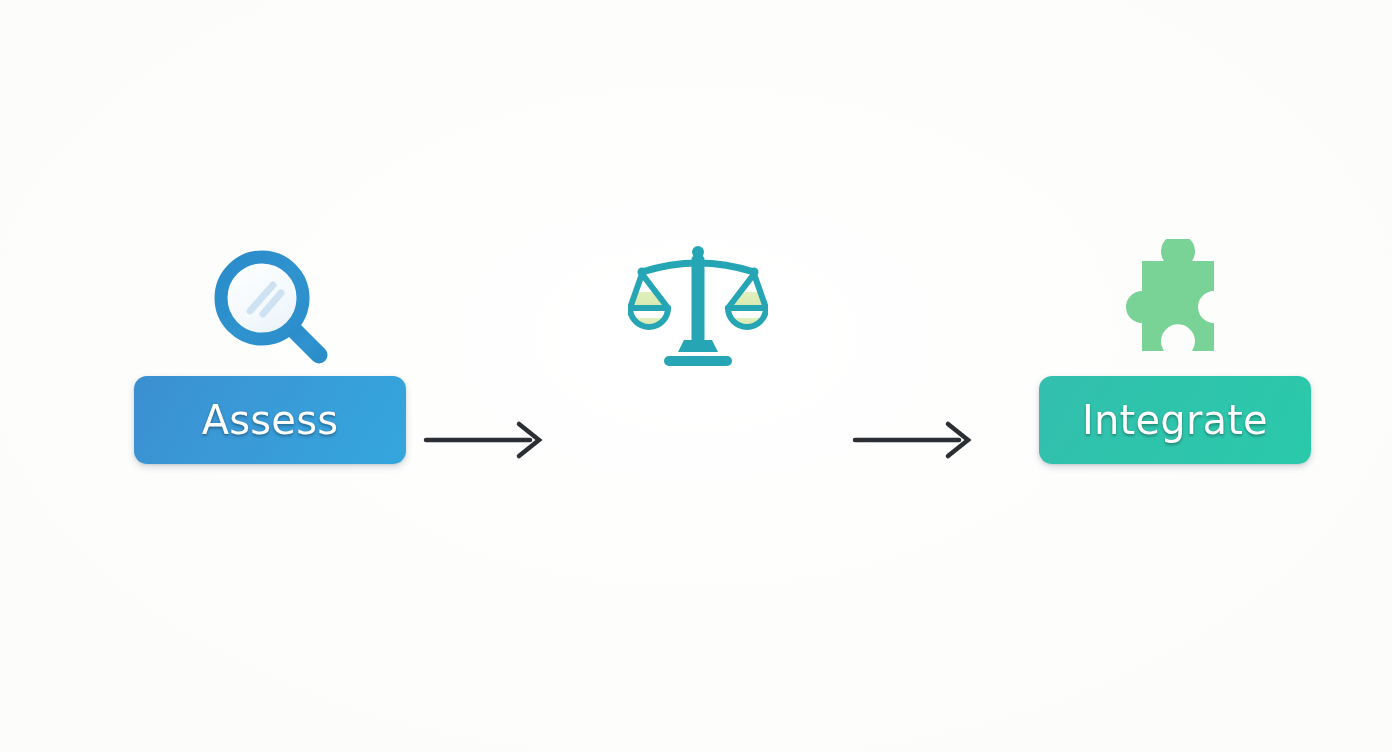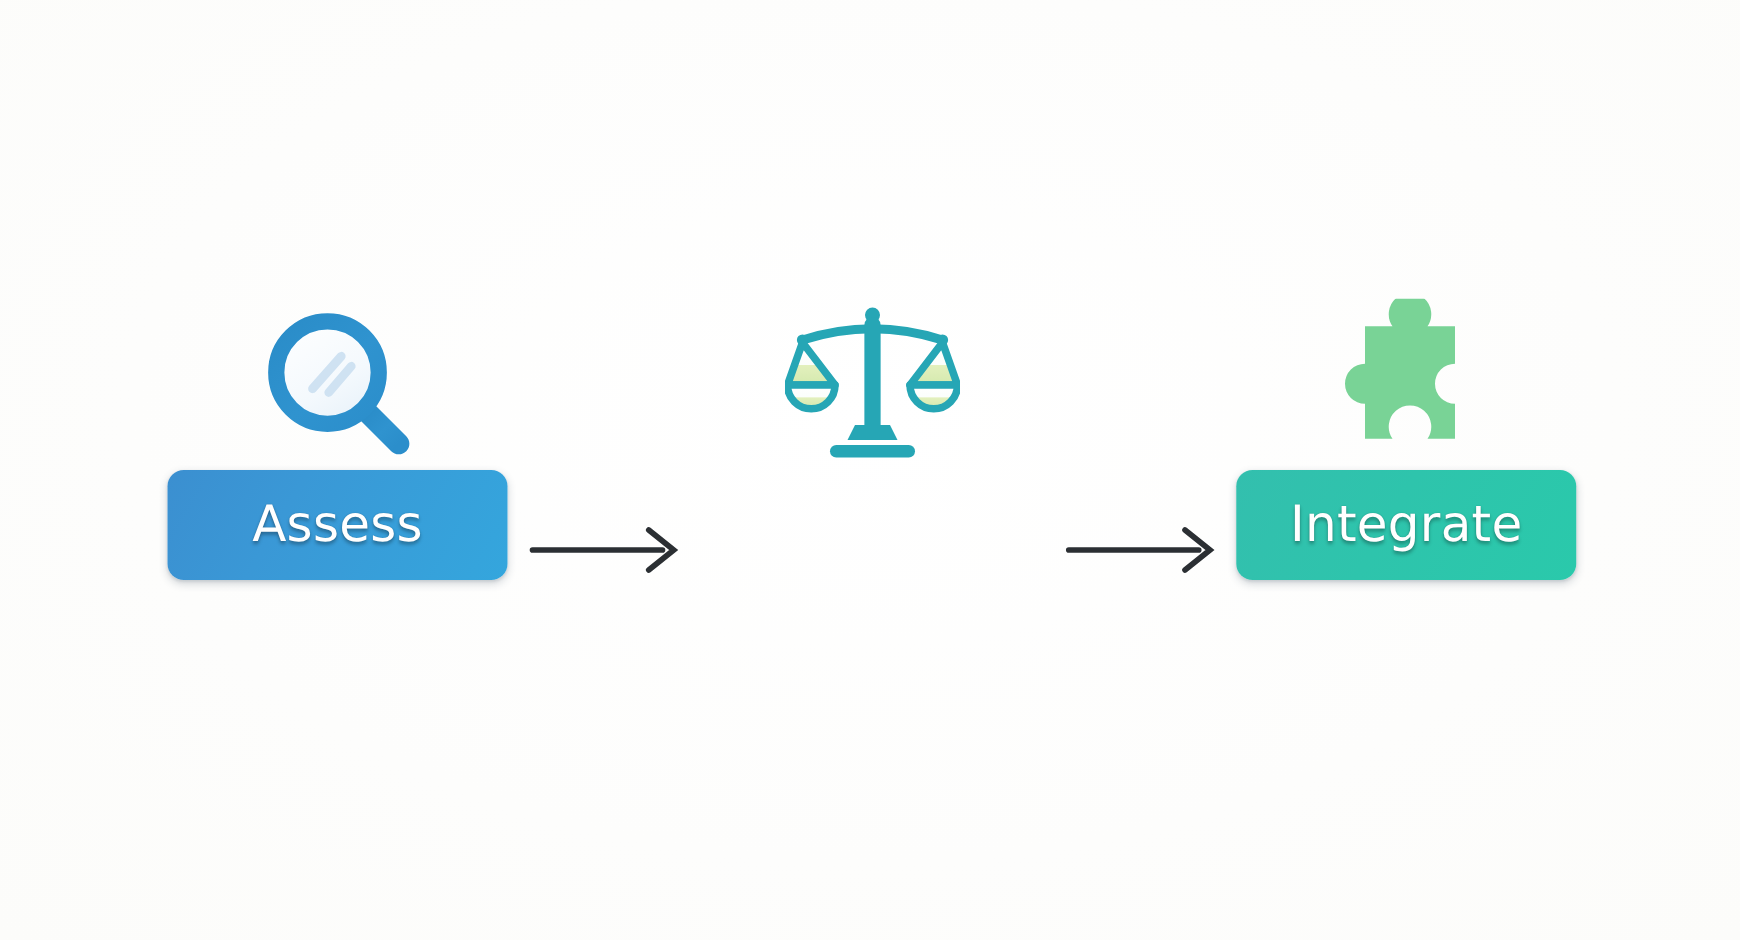--- a/index.html
+++ b/index.html
@@ -38,21 +38,21 @@
     position: absolute;
     top: 236px;
     width: 272px;
     display: flex;
     flex-direction: column;
     align-items: center;
     text-align: right;
   }
   .step.s0 { left: 134px; }
   .step.s1 { left: 562px; }
-  .step.s2 { left: 989px; }
+  .step.s2 { left: 1039px; }
 
   .icon-wrap {
     height: 140px;
     display: flex;
     align-items: center;
     justify-content: center;
     width: 100%;
   }
 
   .pill {

